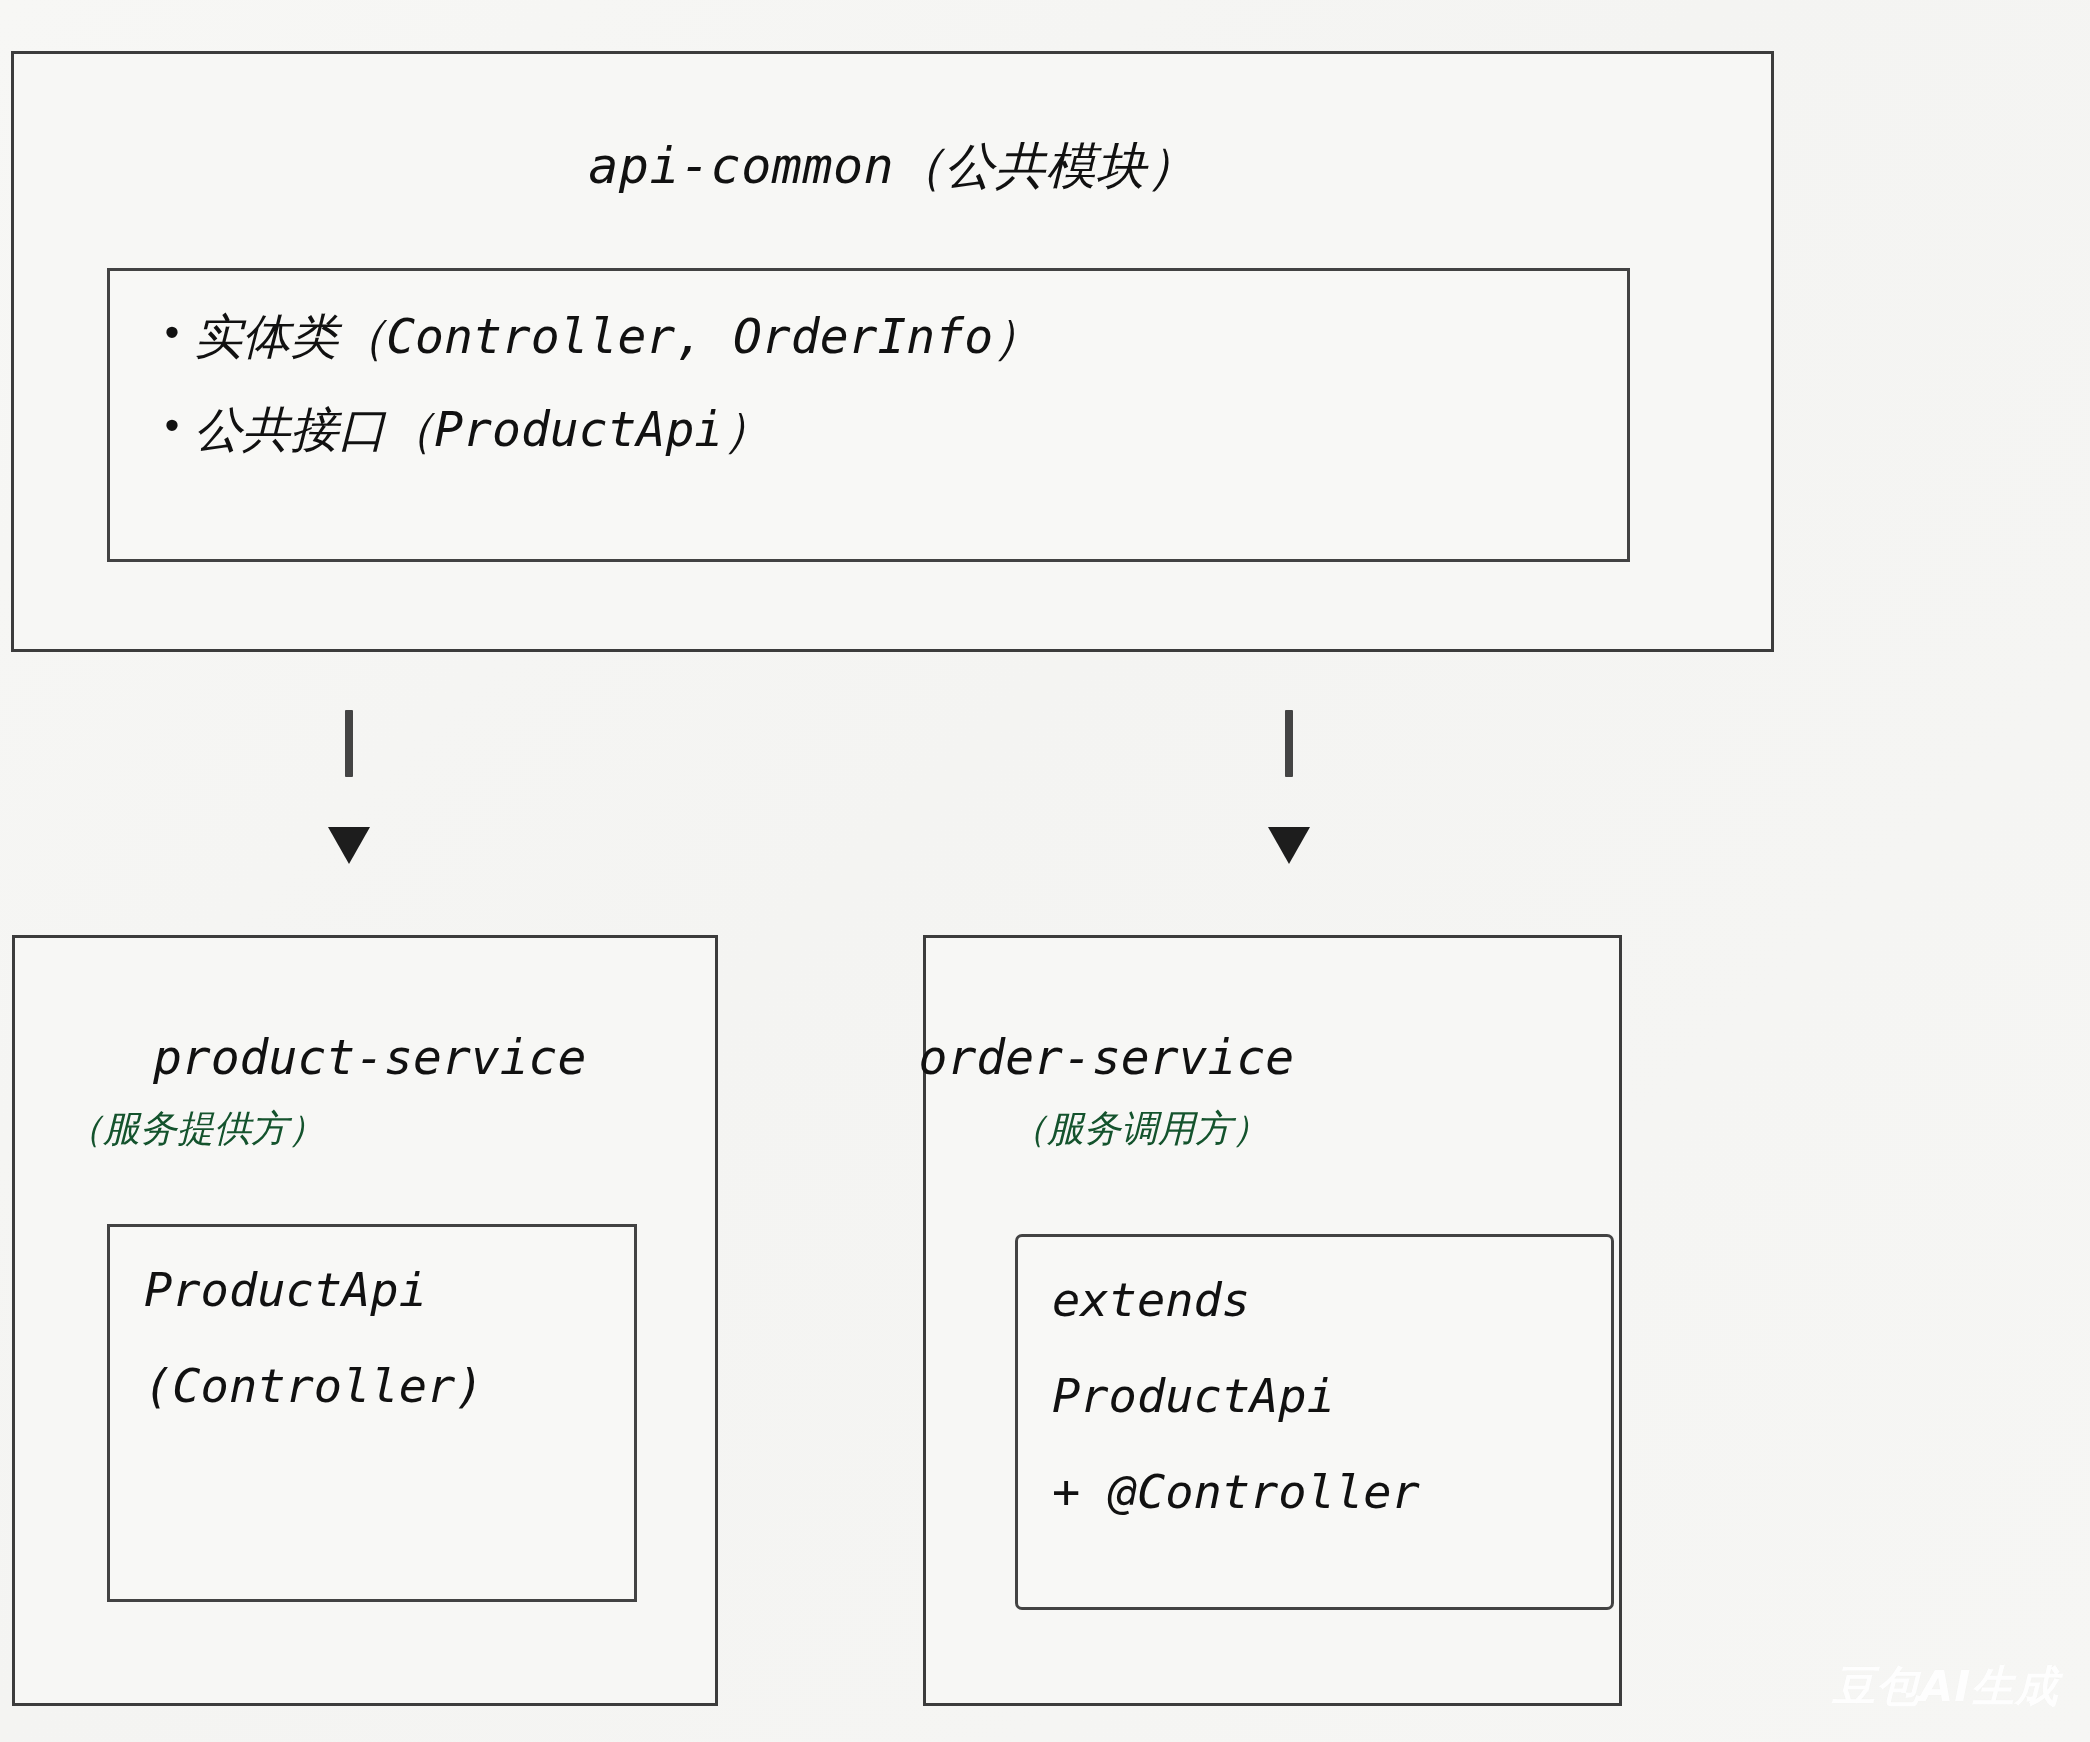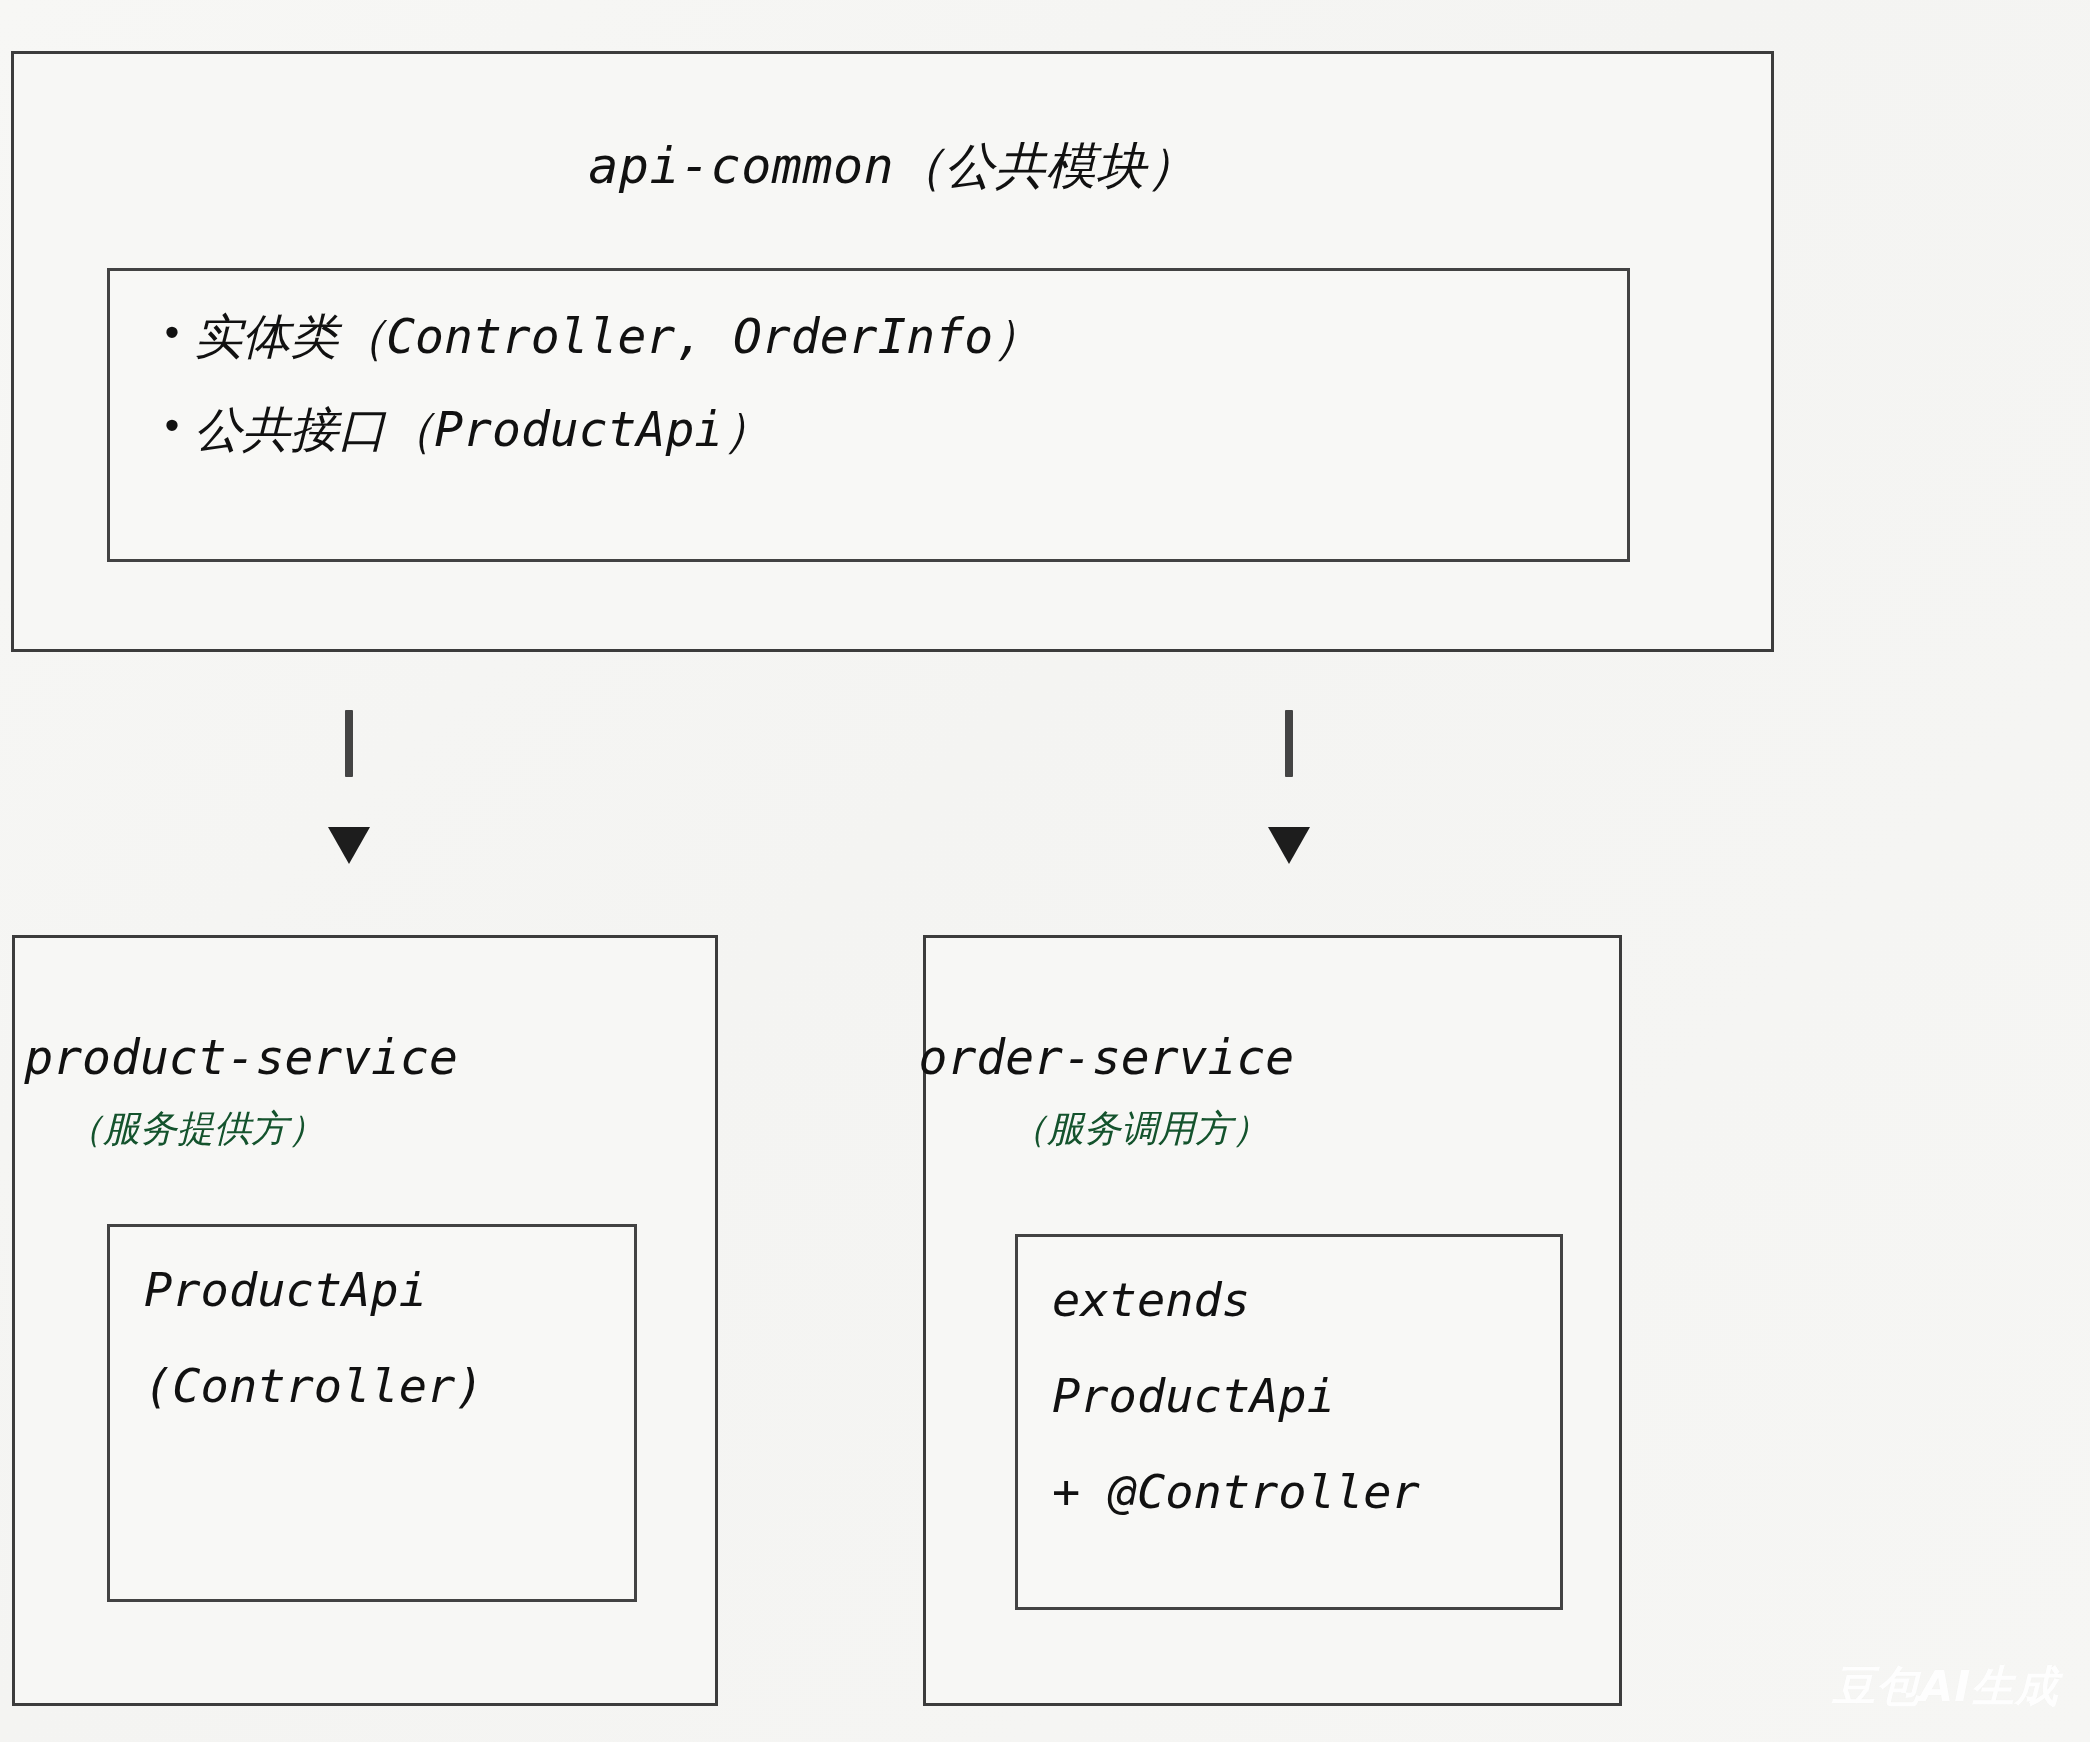--- a/index.html
+++ b/index.html
@@ -132,21 +132,21 @@
     height: 771px;
   }
   .svc-title {
     position: absolute;
     top: 89px;
     font-size: 48px;
     line-height: 1.25;
     color: #111111;
     white-space: nowrap;
   }
-  #product-service .svc-title { left: 0; width: 100%; text-align: left; text-indent: 9.3px; }
+  #product-service .svc-title { left: 0; width: 100%; text-align: center; text-indent: 9.3px; }
   #order-service   .svc-title { left: 0; width: 100%; text-align: left; text-indent: -7.5px; }
 
   .svc-sub {
     position: absolute;
     top: 168px;
     font-size: 37px;
     line-height: 1.25;
     color: #14532d;
     white-space: nowrap;
   }
@@ -158,22 +158,23 @@
   }
   #product-inner {
     left: 92px;
     top: 286px;
     width: 530px;
     height: 378px;
   }
   #order-inner {
     left: 89px;
     top: 296px;
-    width: 548px;
+    width: 599px;
     height: 376px;
+    border-radius: 7px;
   }
   .code-lines {
     position: absolute;
     left: 34px;
     top: 39px;
     right: 7.5px;
   }
   .code-line {
     font-size: 47px;
     line-height: 1.0;

